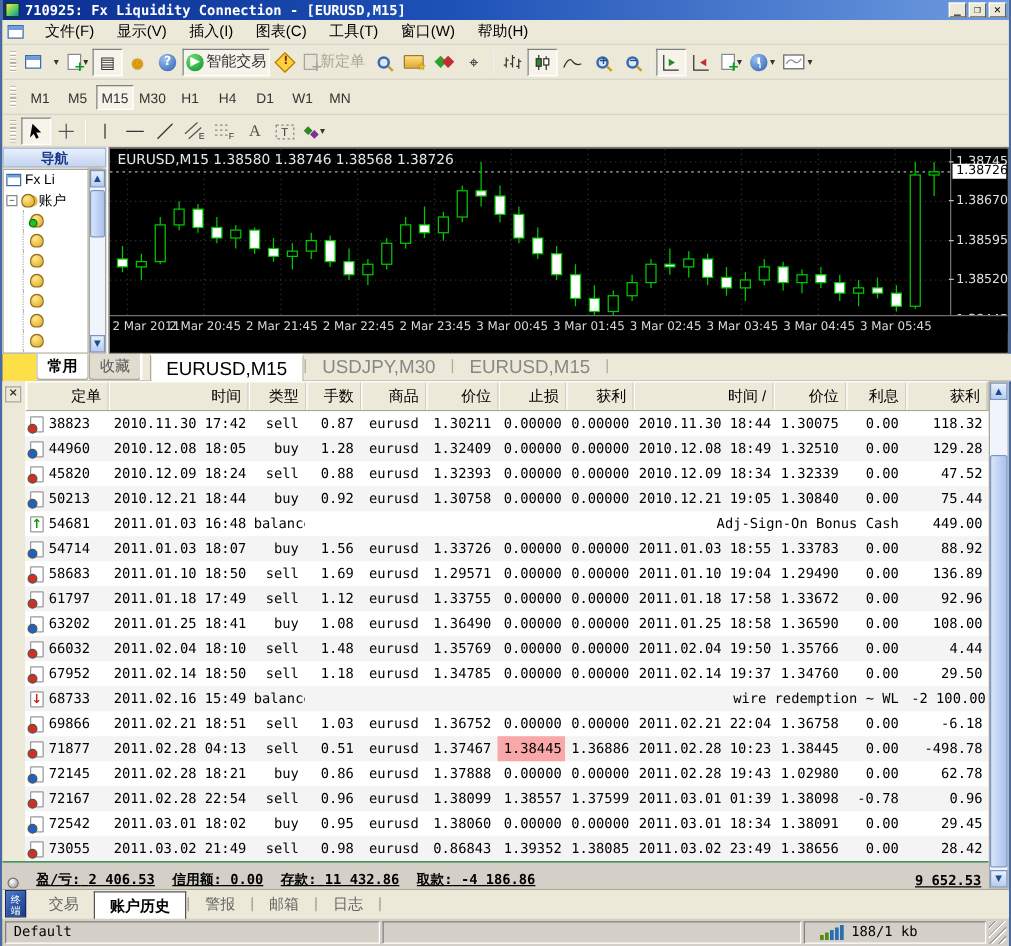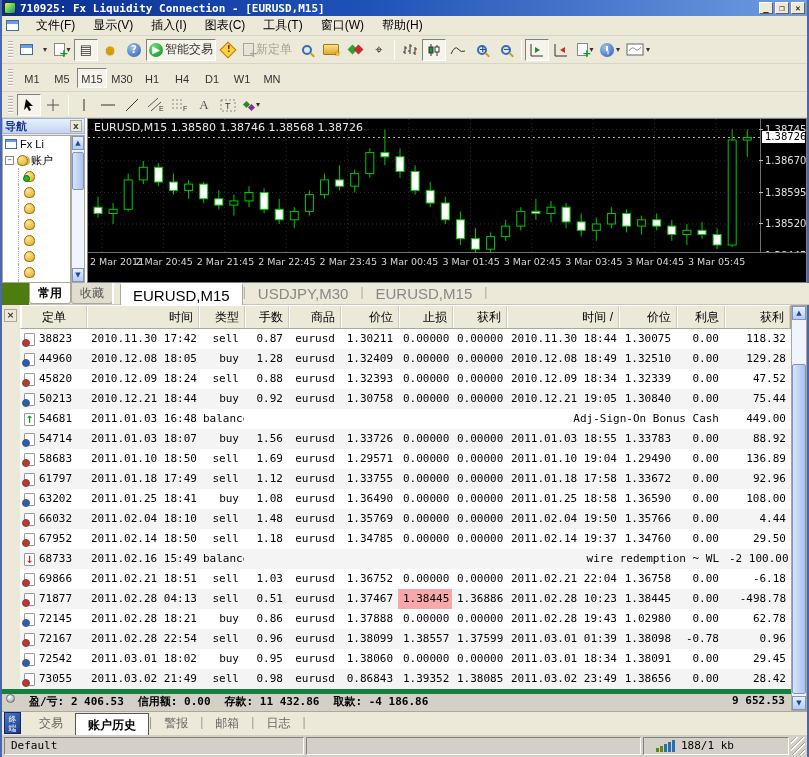--- a/index.html
+++ b/index.html
@@ -1,18 +1,18 @@
 <!DOCTYPE html>
 <html><head>
 <meta charset="utf-8">
 <style>
   * { margin:0; padding:0; box-sizing:border-box; }
   html,body { width:809px; height:757px; overflow:hidden; }
   body { font-family:"Liberation Sans","DejaVu Sans",sans-serif; font-size:12px; background:#ece9d8; }
-  .win { position:relative; width:809px; height:757px; background:#4d7c0f; border-left:2px solid #4868a8; border-right:2px solid #4868a8; }
+  .win { position:relative; width:809px; height:757px; background:#fde047; border-left:2px solid #4868a8; border-right:2px solid #4868a8; }
 
   
   .titlebar { position:absolute; left:0; top:0; width:100%; height:16px;
     background:linear-gradient(90deg,#0b2d91 0%,#1e52b7 45%,#6f9ce0 100%);
     color:#fff; display:flex; align-items:center; padding:0 2px;
     font:bold 11px "DejaVu Sans Mono",monospace; }
   .app-ic { width:12px; height:12px; margin-right:4px; border-radius:2px;
     background:linear-gradient(135deg,#ffe35a 0%,#5ad05a 55%,#1a7ad0 100%); border:1px solid #0a3a0a; }
   .tb-title { flex:1; white-space:nowrap; overflow:hidden; }
   .winbtns { display:flex; gap:2px; }
@@ -59,21 +59,21 @@
   .mag .pm { position:absolute; left:0px; top:-3px; font:bold 9px "DejaVu Sans",sans-serif; color:#204a80; }
   .clock-ic { width:14px; height:14px; border-radius:50%; background:radial-gradient(circle at 35% 30%,#9ac0f0,#2a5ab0); position:relative; }
   .clock-ic::after { content:""; position:absolute; left:6px; top:3px; width:1.5px; height:5px; background:#fff; box-shadow:1px 4px 0 -0.5px #fff; }
   .dia { width:7px; height:7px; transform:rotate(45deg); display:inline-block; }
 
   
   .main { position:absolute; left:0; top:118px; width:100%; height:165px; display:flex; }
 
   .nav { width:85px; background:#ece9d8; border-right:2px solid #fff; position:relative; }
   .nav-head { height:16px; background:linear-gradient(#e8f0fc,#c4d4f0); border:1px solid #a0b4d8; display:flex; align-items:center;
-    padding:0 2px; color:#18388a; font-size:11px; font-weight:bold; }
+    padding:0 2px; color:#18388a; font-size:11px; font-weight:bold;flex-direction:column; }
   .nav-x { margin-left:auto; width:12px; height:12px; font:bold 9px/11px "DejaVu Sans",sans-serif; text-align:center; color:#444;
     background:#ece9d8; border:1px solid #aca899; }
   .tree { position:absolute; left:0; top:17px; right:14px; bottom:0; background:#fff; border:1px solid #aca899; overflow:hidden;
     font-size:11px; white-space:nowrap; }
   .navrow { height:16px; display:flex; align-items:center; gap:3px; padding-left:2px; }
   .chart-node-ic { width:12px; height:10px; background:#fff; border:1px solid #3a6ea5; box-shadow:inset 0 2px 0 #6f9ce0; flex:none; }
   .exp { width:9px; height:9px; border:1px solid #888; background:#fff; font:7px/7px "DejaVu Sans Mono",monospace; text-align:center; color:#333; flex:none; }
   .acct-ic { width:11px; height:11px; border-radius:50% 50% 40% 40%; background:radial-gradient(circle at 35% 30%,#ffe890,#e0a820); border:1px solid #906810; flex:none; position:relative; }
   .acct-ic.dbl { box-shadow:3px 0 0 -1px #e8b830; }
   .acct-ic.on::after { content:""; position:absolute; left:-2px; bottom:-1px; width:5px; height:5px; border-radius:50%; background:#20c020; border:1px solid #087008; }
@@ -105,36 +105,36 @@
   
   .terminal { position:absolute; left:0; top:305px; width:100%; height:430px; background:#ece9d8; }
   .lstrip { position:absolute; left:0; top:0; width:18px; height:406px; background:#ece9d8; }
   .term-x { margin:4px 2px; width:13px; height:13px; background:#ece9d8; border:1px solid #aca899;
     font:bold 9px/11px "DejaVu Sans",sans-serif; text-align:center; color:#333; }
   .thead { position:absolute; left:18px; top:0; right:16px; height:24px; display:grid;
     grid-template-columns:66px 112px 46px 44px 52px 58px 54px 54px 112px 58px 48px 1fr;
     background:#ece9d8; border:1px solid; border-color:#fff #aca899 #aca899 #fff; font-size:12px; }
   .hcell { border-right:1px solid #d0ccc0; border-left:1px solid #fff; line-height:22px; padding:0 5px; color:#000;
     overflow:hidden; white-space:nowrap; }
-  .hr { text-align:right; } .hl { text-align:center; }
+  .hr { text-align:right; } .hl { text-align:right; }
   #tbody { position:absolute; left:18px; top:24px; right:16px; height:360px; background:#fff; overflow:hidden;
     font:11px/20px "DejaVu Sans Mono",monospace; }
   .trow { display:grid; grid-template-columns:66px 112px 46px 44px 52px 58px 54px 54px 112px 58px 48px 1fr; height:20px; }
   .trow.alt { background:#f4f4f4; }
   .cell { padding:0 5px; white-space:nowrap; overflow:hidden; color:#000; }
   .num { text-align:right; }
   .cell.slhl { background:#f8a8a8; color:#000; }
   .oc { display:flex; align-items:center; gap:4px; padding-left:4px; }
   .ic { width:11px; height:13px; background:#fff; border:1px solid #999; border-radius:1px; position:relative; flex:none; }
   .ic-sell::after,.ic-buy::after { content:""; position:absolute; left:-3px; bottom:-2px; width:6px; height:6px; border-radius:50%; border:1px solid #555; }
   .ic-sell::after { background:#d03020; } .ic-buy::after { background:#2060c0; }
   .ic-dep,.ic-wd { font:bold 10px/12px "DejaVu Sans",sans-serif; text-align:center; }
   .ic-dep { color:#0a9a0a; } .ic-wd { color:#d02010; }
-  .tsum { position:absolute; left:0; top:384px; right:16px; height:22px; background:#d4d0c8; border-top:5px solid #15803d;
-    display:flex; align-items:flex-start; gap:14px; padding:0 6px 0 4px; font:bold 11px "DejaVu Sans Mono",monospace; color:#000; }
+  .tsum { position:absolute; left:0; top:384px; right:16px; height:22px; background:#d4d0c8; border-top:1px solid #15803d;
+    display:flex; align-items:flex-end; gap:14px; padding:0 6px 0 4px; font:bold 11px "DejaVu Sans Mono",monospace; color:#000;text-decoration:underline; }
   .sum-orb { width:9px; height:9px; border-radius:50%; background:radial-gradient(circle at 35% 30%,#fff,#909090); border:1px solid #707070; }
   .tsum .total { margin-left:auto; }
   .vscroll { position:absolute; right:0; top:0; width:16px; height:406px; background:#f0f4fc; border:1px solid #aca899; }
   .btabs { position:absolute; left:0; top:406px; right:0; height:24px; background:#ece9d8; border-top:1px solid #aca899;
     display:flex; align-items:flex-start; padding-left:2px; }
   .dock { width:17px; height:22px; background:linear-gradient(135deg,#4a78c8,#1a3a88); border:1px solid #10286a; color:#fff;
     font:8px/9px "DejaVu Sans",sans-serif; text-align:center; padding-top:2px; margin-right:6px; }
   .btab { padding:3px 12px; font-size:12px; color:#666; white-space:nowrap; }
   .btab.act { background:#fff; border:1px solid #555; border-bottom:2px solid #fff; font-weight:bold; color:#000; margin-top:1px; }
   .btab-sep { color:#999; padding-top:3px; }

